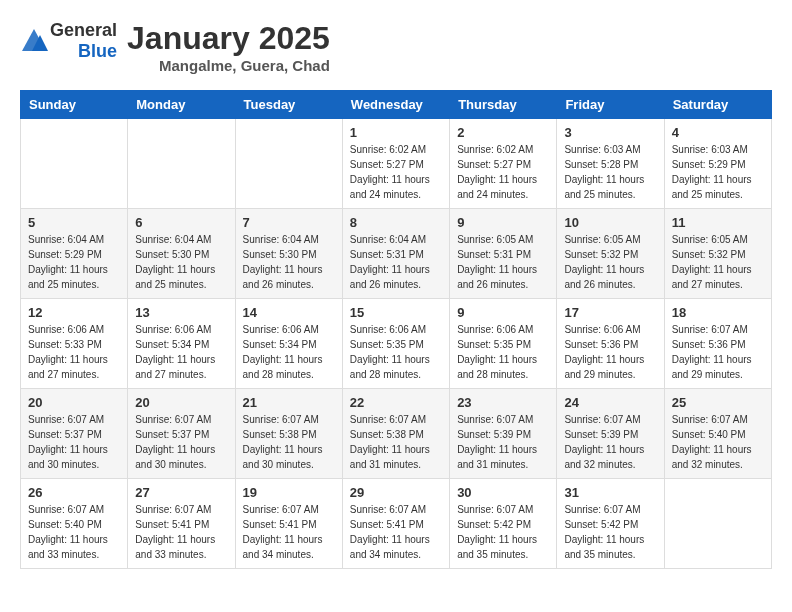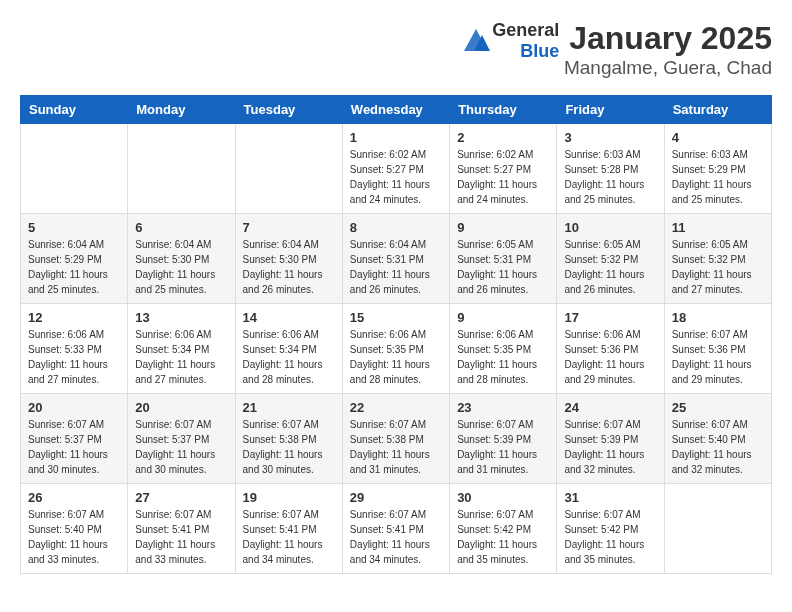--- a/index.html
+++ b/index.html
@@ -5,21 +5,21 @@
     * { box-sizing: border-box; margin: 0; padding: 0; }
     body {
       font-family: Arial, sans-serif;
       background: #fff;
       width: 792px;
       min-height: 612px;
       padding: 20px;
     }
     .header {
       display: flex;
-      justify-content: flex-end;
+      justify-content: flex-start;
       align-items: flex-start;
       margin-bottom: 16px;
     }
     .logo {
       display: flex;
       align-items: center;
     }
     .logo-text-general {
       font-size: 18px;
       font-weight: bold;
@@ -39,22 +39,23 @@
     .title-block {
       text-align: right;
     }
     .month-title {
       font-size: 32px;
       font-weight: bold;
       color: #333;
       margin-left: 10px;
     }
     .location-title {
-      font-size: 19px;
+      font-size: 15px;
       color: #555;
+      font-weight: bold;
     }
     .calendar {
       width: 100%;
       border-collapse: collapse;
       border: 1px solid #ccc;
     }
     .calendar th {
       background-color: #1565c0;
       color: #fff;
       font-size: 13px;

